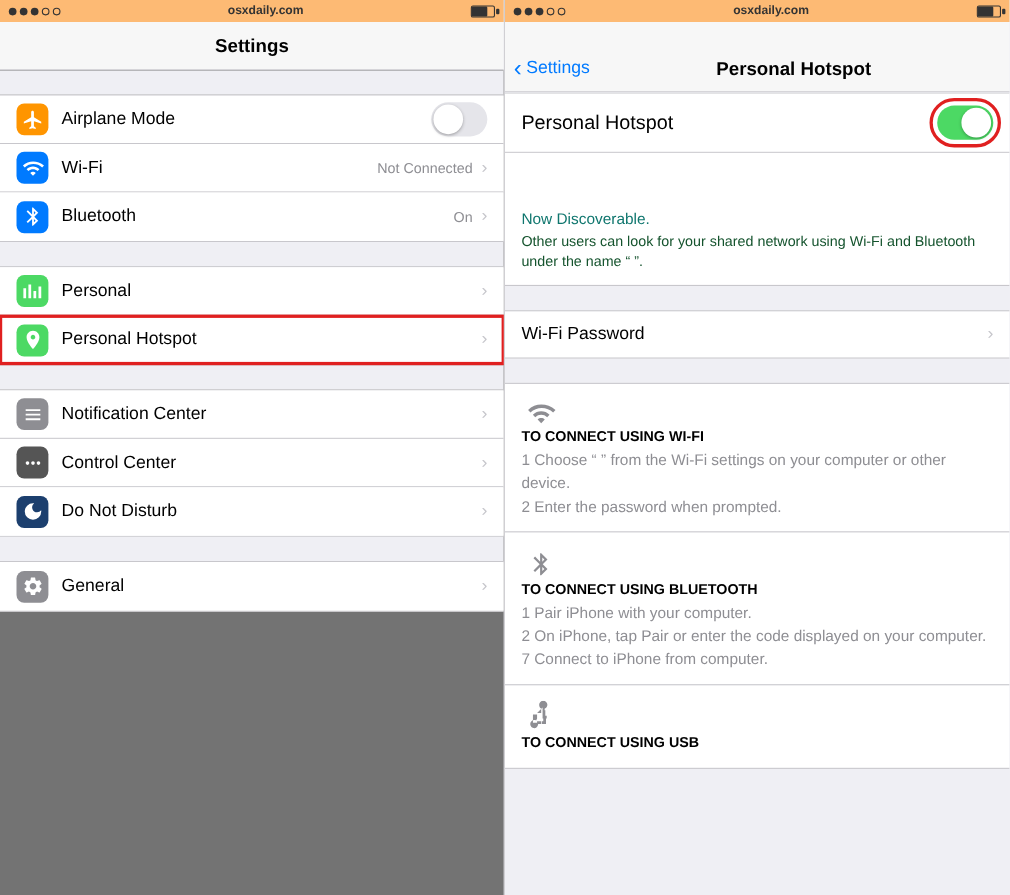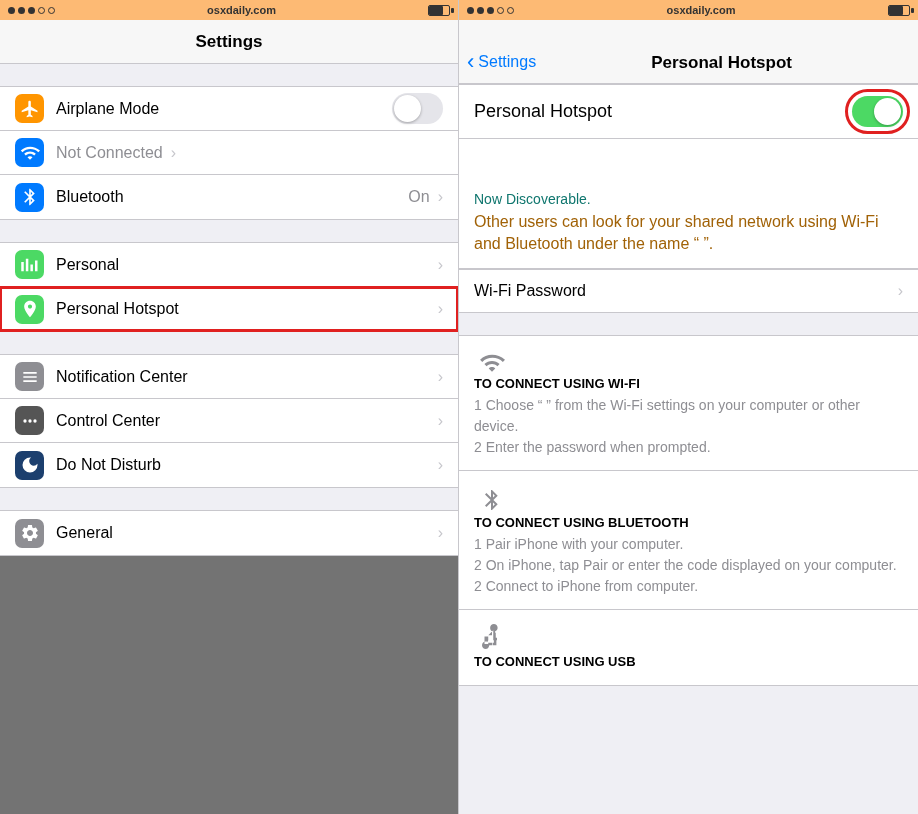--- a/index.html
+++ b/index.html
@@ -110,21 +110,21 @@
       color: #fff;
       font-size: 16px;
     }
 
     .item-label {
       flex: 1;
       font-size: 16px;
       color: #000;
     }
     .item-value {
-      font-size: 16px;
+      font-size: 13px;
       color: #8e8e93;
       margin-right: 8px;
     }
     .chevron {
       color: #c7c7cc;
       font-size: 16px;
       font-weight: 300;
     }
 
     
@@ -235,33 +235,34 @@
       border-bottom: 1px solid #c8c7cc;
       padding: 12px 15px;
     }
     .discoverable-title {
       font-size: 14px;
       color: #0f766e;
       margin-bottom: 4px;
       margin-top: 40px;
     }
     .discoverable-text {
-      font-size: 16px;
-      color: #a16207;
+      font-size: 13px;
+      color: #14532d;
       line-height: 1.4;
     }
 
     .wifi-password-row {
       display: flex;
       align-items: center;
       height: 44px;
       background: #fff;
       padding: 0 15px;
       border-top: 1px solid #c8c7cc;
       border-bottom: 1px solid #c8c7cc;
+      margin-top: 22px;
       cursor: pointer;
       gap: 24px;
     }
     .wifi-password-label {
       flex: 1;
       font-size: 16px;
       color: #000;
     }
 
     .connect-section {
@@ -347,20 +348,21 @@
           <div class="knob"></div>
         </div>
       </div>
 
       <div class="list-item">
         <div class="icon-wrap icon-blue">
           <svg class="svg-icon" viewBox="0 0 24 24">
             <path d="M1 9l2 2c5.07-5.07 13.93-5.07 19 0l2-2C16.93 2.93 7.08 2.93 1 9zm8 8l3 3 3-3c-1.65-1.66-4.34-1.66-6 0zm-4-4l2 2c2.76-2.76 7.24-2.76 10 0l2-2C15.14 9.14 8.87 9.14 5 13z"></path>
           </svg>
         </div>
+        <span class="item-label">Wi-Fi</span>
         <span class="item-value">Not Connected</span>
         <span class="chevron">›</span>
       </div>
 
       <div class="list-item">
         <div class="icon-wrap icon-blue2">
           <svg class="svg-icon" viewBox="0 0 24 24">
             <path d="M17.71 7.71L12 2h-1v7.59L6.41 5 5 6.41 10.59 12 5 17.59 6.41 19 11 14.41V22h1l5.71-5.71-4.3-4.29 4.3-4.29zM13 5.83l1.88 1.88L13 9.59V5.83zm1.88 10.46L13 18.17v-3.76l1.88 1.88z"></path>
           </svg>
         </div>
@@ -510,21 +512,21 @@
       <div class="connect-item">
         <div class="connect-icon">
           <svg width="24" height="30" viewBox="0 0 24 24">
             <path d="M17.71 7.71L12 2h-1v7.59L6.41 5 5 6.41 10.59 12 5 17.59 6.41 19 11 14.41V22h1l5.71-5.71-4.3-4.29 4.3-4.29zM13 5.83l1.88 1.88L13 9.59V5.83zm1.88 10.46L13 18.17v-3.76l1.88 1.88z" fill="#8e8e93"></path>
           </svg>
         </div>
         <div class="connect-text">
           <div class="connect-title">TO CONNECT USING BLUETOOTH</div>
           <div class="connect-step">1 Pair iPhone with your computer.</div>
           <div class="connect-step">2 On iPhone, tap Pair or enter the code displayed on your computer.</div>
-          <div class="connect-step">2 Connect to iPhone from computer.</div>
+          <div class="connect-step">7 Connect to iPhone from computer.</div>
         </div>
       </div>
 
       <div class="connect-item">
         <div class="connect-icon">
           <svg width="30" height="30" viewBox="0 0 24 24">
             <path d="M15 7v4h1v2h-3V5l-4 4h3v2H9v-1H6v6h3v-1h3v2H9.83C9.4 19.16 8.3 20 7 20c-1.65 0-3-1.35-3-3s1.35-3 3-3c.48 0 .92.13 1.32.33L9 13v-2h3V5.83C11.16 5.4 10.5 4.3 10.5 3c0-1.65 1.35-3 3-3s3 1.35 3 3c0 1.3-.84 2.4-2 2.83V11h1v6h-3v-2h1V11h1V7h-0.5z" fill="#8e8e93"></path>
           </svg>
         </div>
         <div class="connect-text">

